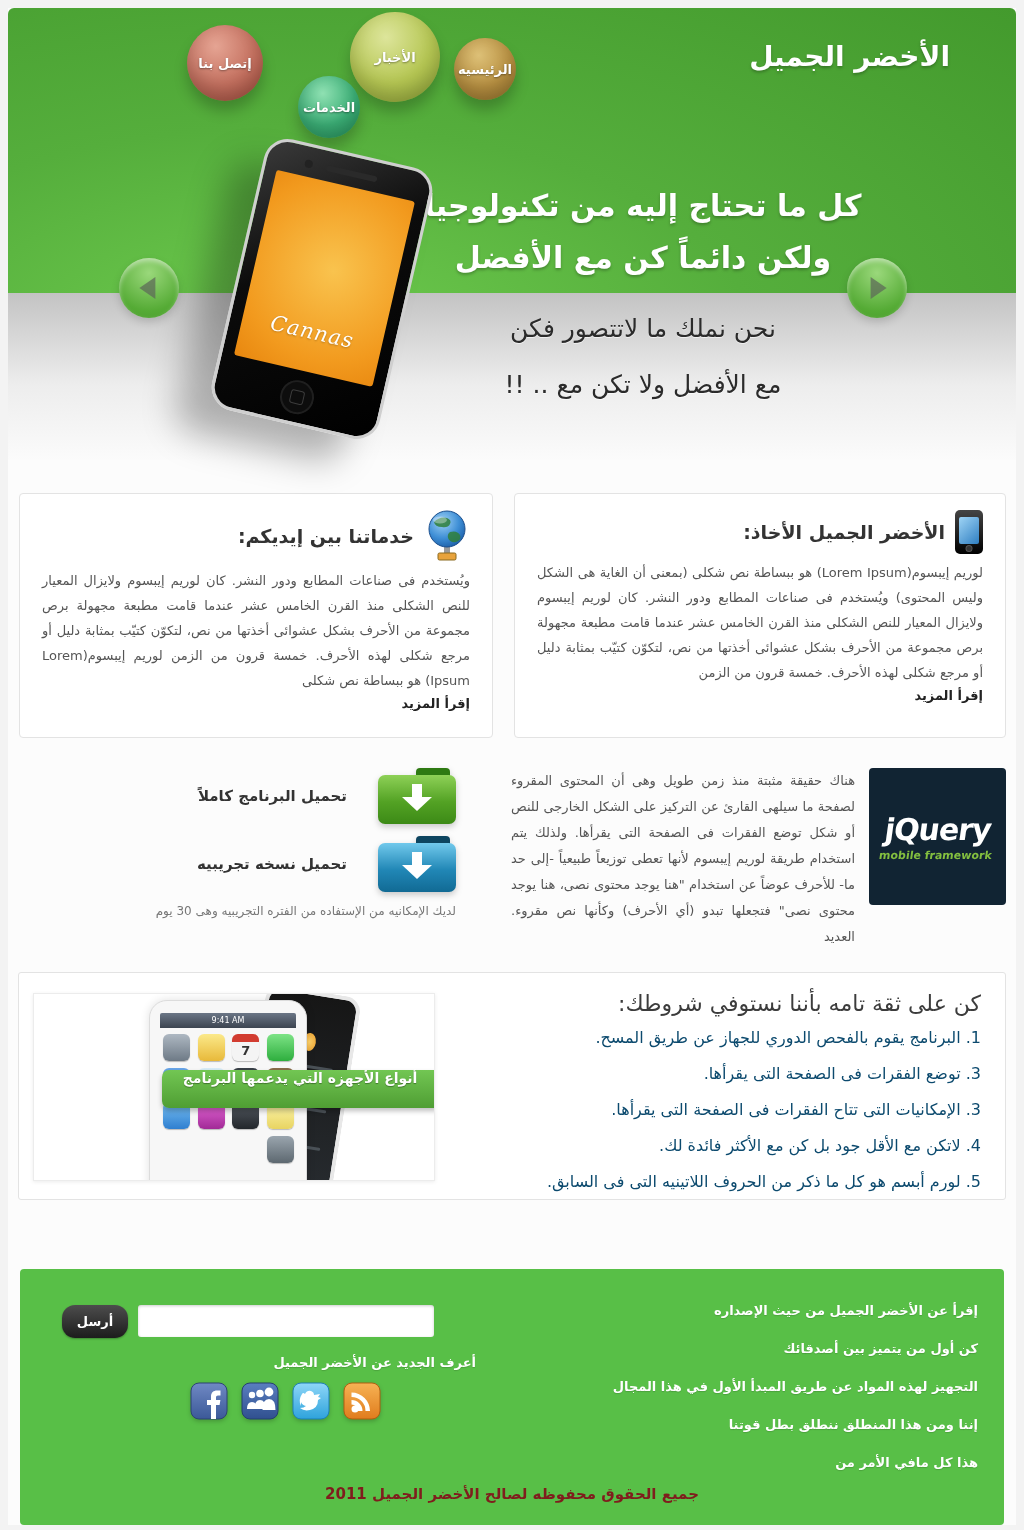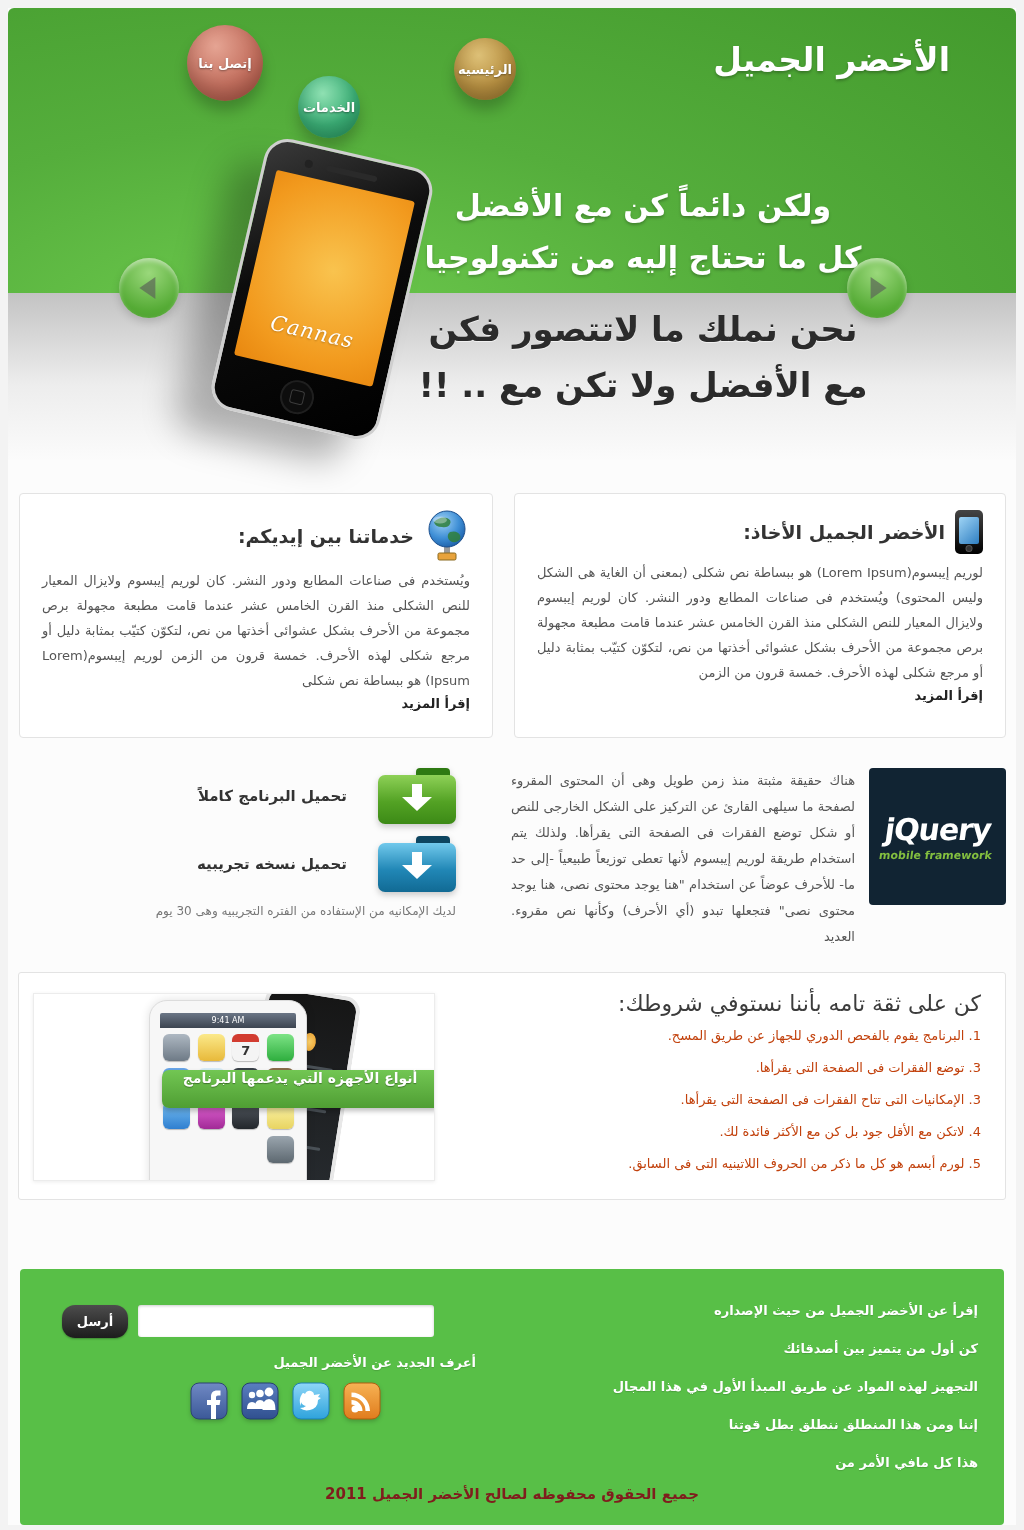--- a/index.html
+++ b/index.html
@@ -12,21 +12,21 @@
   .page { width:1008px; margin:8px auto 0; position:relative; background:#fcfcfc; }
 
   
   .header {
     height:285px; position:relative;
     background:radial-gradient(ellipse at 28% 115%, #6ecb4e 0%, #55ae3c 45%, #439a2d 100%);
     border-radius:6px 6px 0 0;
   }
   .site-title {
     position:absolute; top:32px; right:66px;
-    color:#fff; font-size:33px; font-weight:bold;
+    color:#fff; font-size:28px; font-weight:bold;
     text-shadow:0 2px 3px rgba(0,0,0,.25);
     margin-left:28px;
   }
   .sphere {
     position:absolute; border-radius:50%;
     display:flex; align-items:center; justify-content:center;
     color:#fff; font-weight:bold; font-size:13px;
     text-shadow:0 1px 2px rgba(0,0,0,.4);
     box-shadow:0 10px 14px rgba(0,0,0,.22), inset 0 -10px 18px rgba(0,0,0,.18);
     cursor:pointer;
@@ -49,21 +49,21 @@
   }
   
   .gray-band {
     height:167px; position:relative;
     background:linear-gradient(#c3c3c3, #ededed 55%, #fbfbfb);
   }
   .hero-text-gray {
     position:absolute; left:390px; top:8px; width:490px; text-align:center;
   }
   .hero-text-gray div {
-    color:#2b2b2b; font-size:34px; font-weight:bold; line-height:56px;
+    color:#2b2b2b; font-size:25px; font-weight:normal; line-height:56px;
     text-shadow:0 1px 0 rgba(255,255,255,.6);
   }
   
   .carousel-arrow {
     position:absolute; width:60px; height:60px; border-radius:50%;
     background:radial-gradient(circle at 50% 25%, #9ad87b, #55ab35 70%, #4a9c2d);
     box-shadow:inset 0 3px 5px rgba(255,255,255,.5), 0 4px 8px rgba(0,0,0,.15);
     cursor:pointer; z-index:6;
   }
   .arrow-left  { left:111px; top:250px; }
@@ -145,21 +145,21 @@
     border-left:15px solid transparent; border-right:15px solid transparent; border-top:14px solid #fff; }
   .dl-note { font-size:12px; color:#777; margin-top:6px; }
 
   
   .devices-section {
     margin:22px 10px 0; border:1px solid #e3e3e3; border-radius:3px; background:#fff;
     height:228px; display:flex; padding:18px 20px; position:relative;
   }
   .conditions { width:545px; padding-right:4px; }
   .conditions-title { font-size:22px; color:#3c3c3c; margin-bottom:12px; }
-  .condition-item { font-size:13px; color:#c2410c; margin-bottom:17px; }
+  .condition-item { font-size:16px; color:#0c4a6e; margin-bottom:17px; }
   .device-image {
     position:absolute; left:14px; top:20px; width:402px; height:188px;
     background:#fff; border:1px solid #ececec; box-shadow:0 1px 4px rgba(0,0,0,.08);
     overflow:hidden;
   }
   .black-phone {
     position:absolute; left:218px; top:-4px; width:96px; height:190px;
     background:linear-gradient(#161616,#262a2e); border:4px solid #e8e8e8; border-bottom:none;
     border-radius:16px 16px 0 0; transform:rotate(9deg);
   }
@@ -227,30 +227,33 @@
 <body>
 
 <div class="page">
 
   <div class="header">
     <div class="site-title">الأخضر الجميل</div>
 
     <div class="sphere sphere-contact">
       <span>إتصل بنا</span>
     </div>
+    <div class="sphere sphere-news">
+      <span>الأخبار</span>
+    </div>
     <div class="sphere sphere-home">
       <span>الرئيسيه</span>
     </div>
     <div class="sphere sphere-services">
       <span>الخدمات</span>
     </div>
 
     <div class="hero-text-green">
+      <div>كل ما تحتاج إليه من تكنولوجيا</div>
       <div>ولكن دائماً كن مع الأفضل</div>
-      <div>كل ما تحتاج إليه من تكنولوجيا</div>
     </div>
   </div>
 
   <div class="gray-band">
     <div class="hero-text-gray">
       <div>نحن نملك ما لاتتصور فكن</div>
       <div>مع الأفضل ولا تكن مع .. !!</div>
     </div>
   </div>
 

